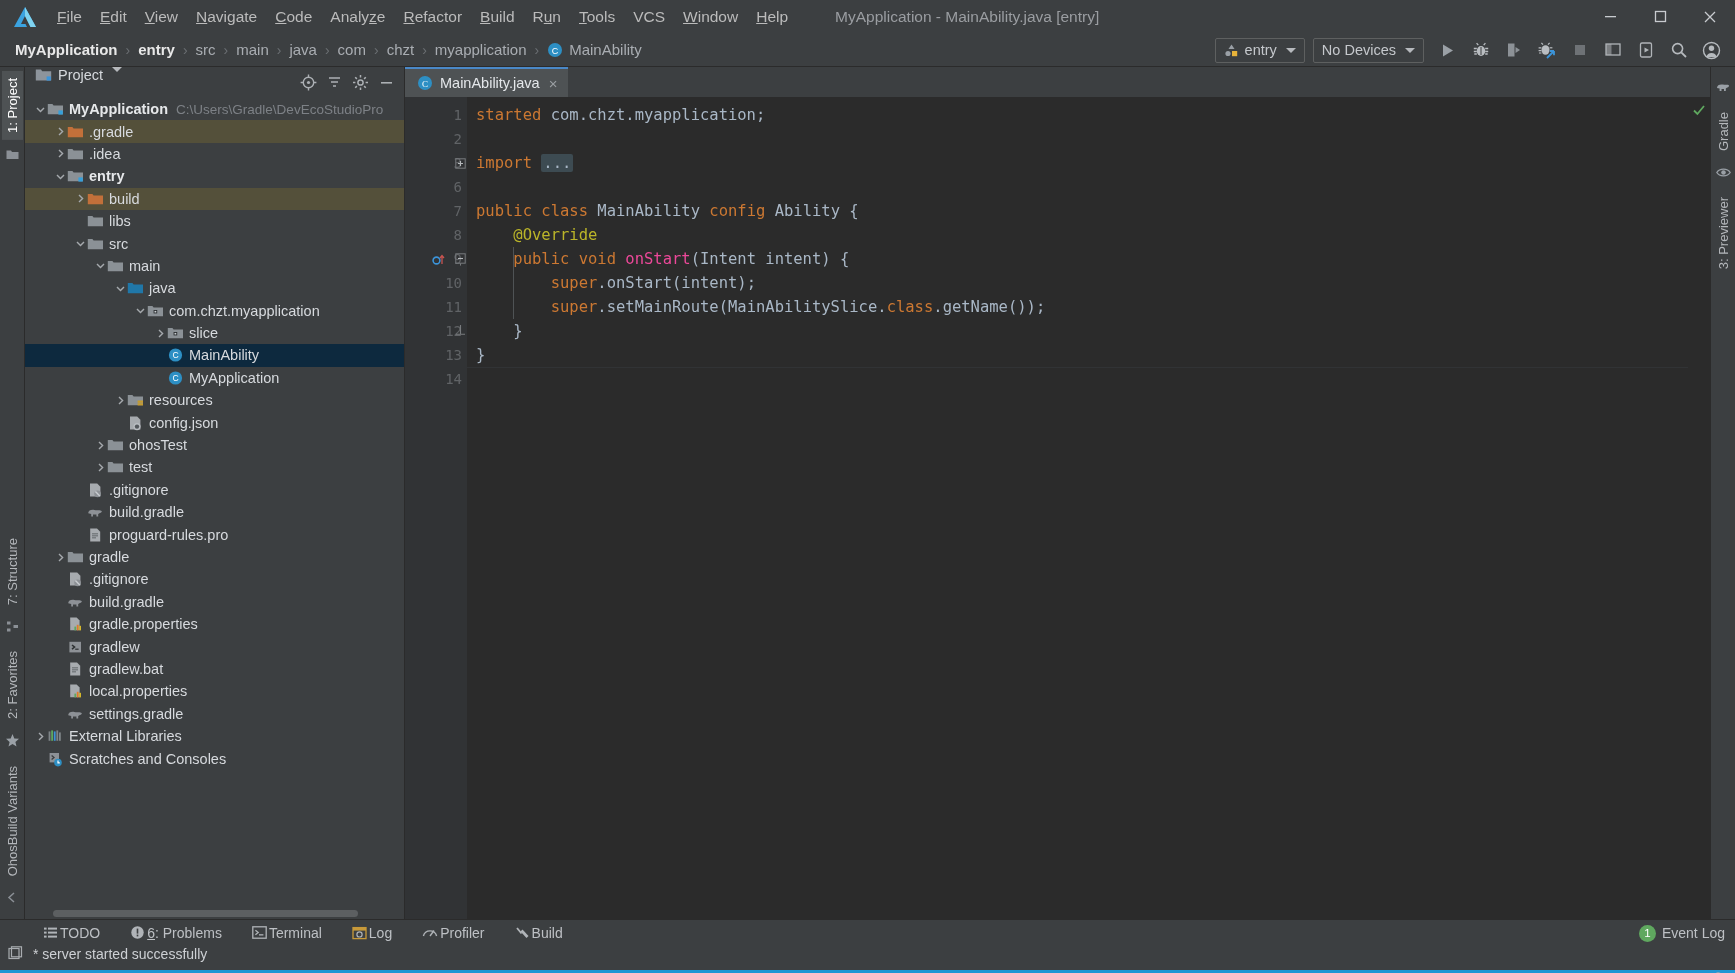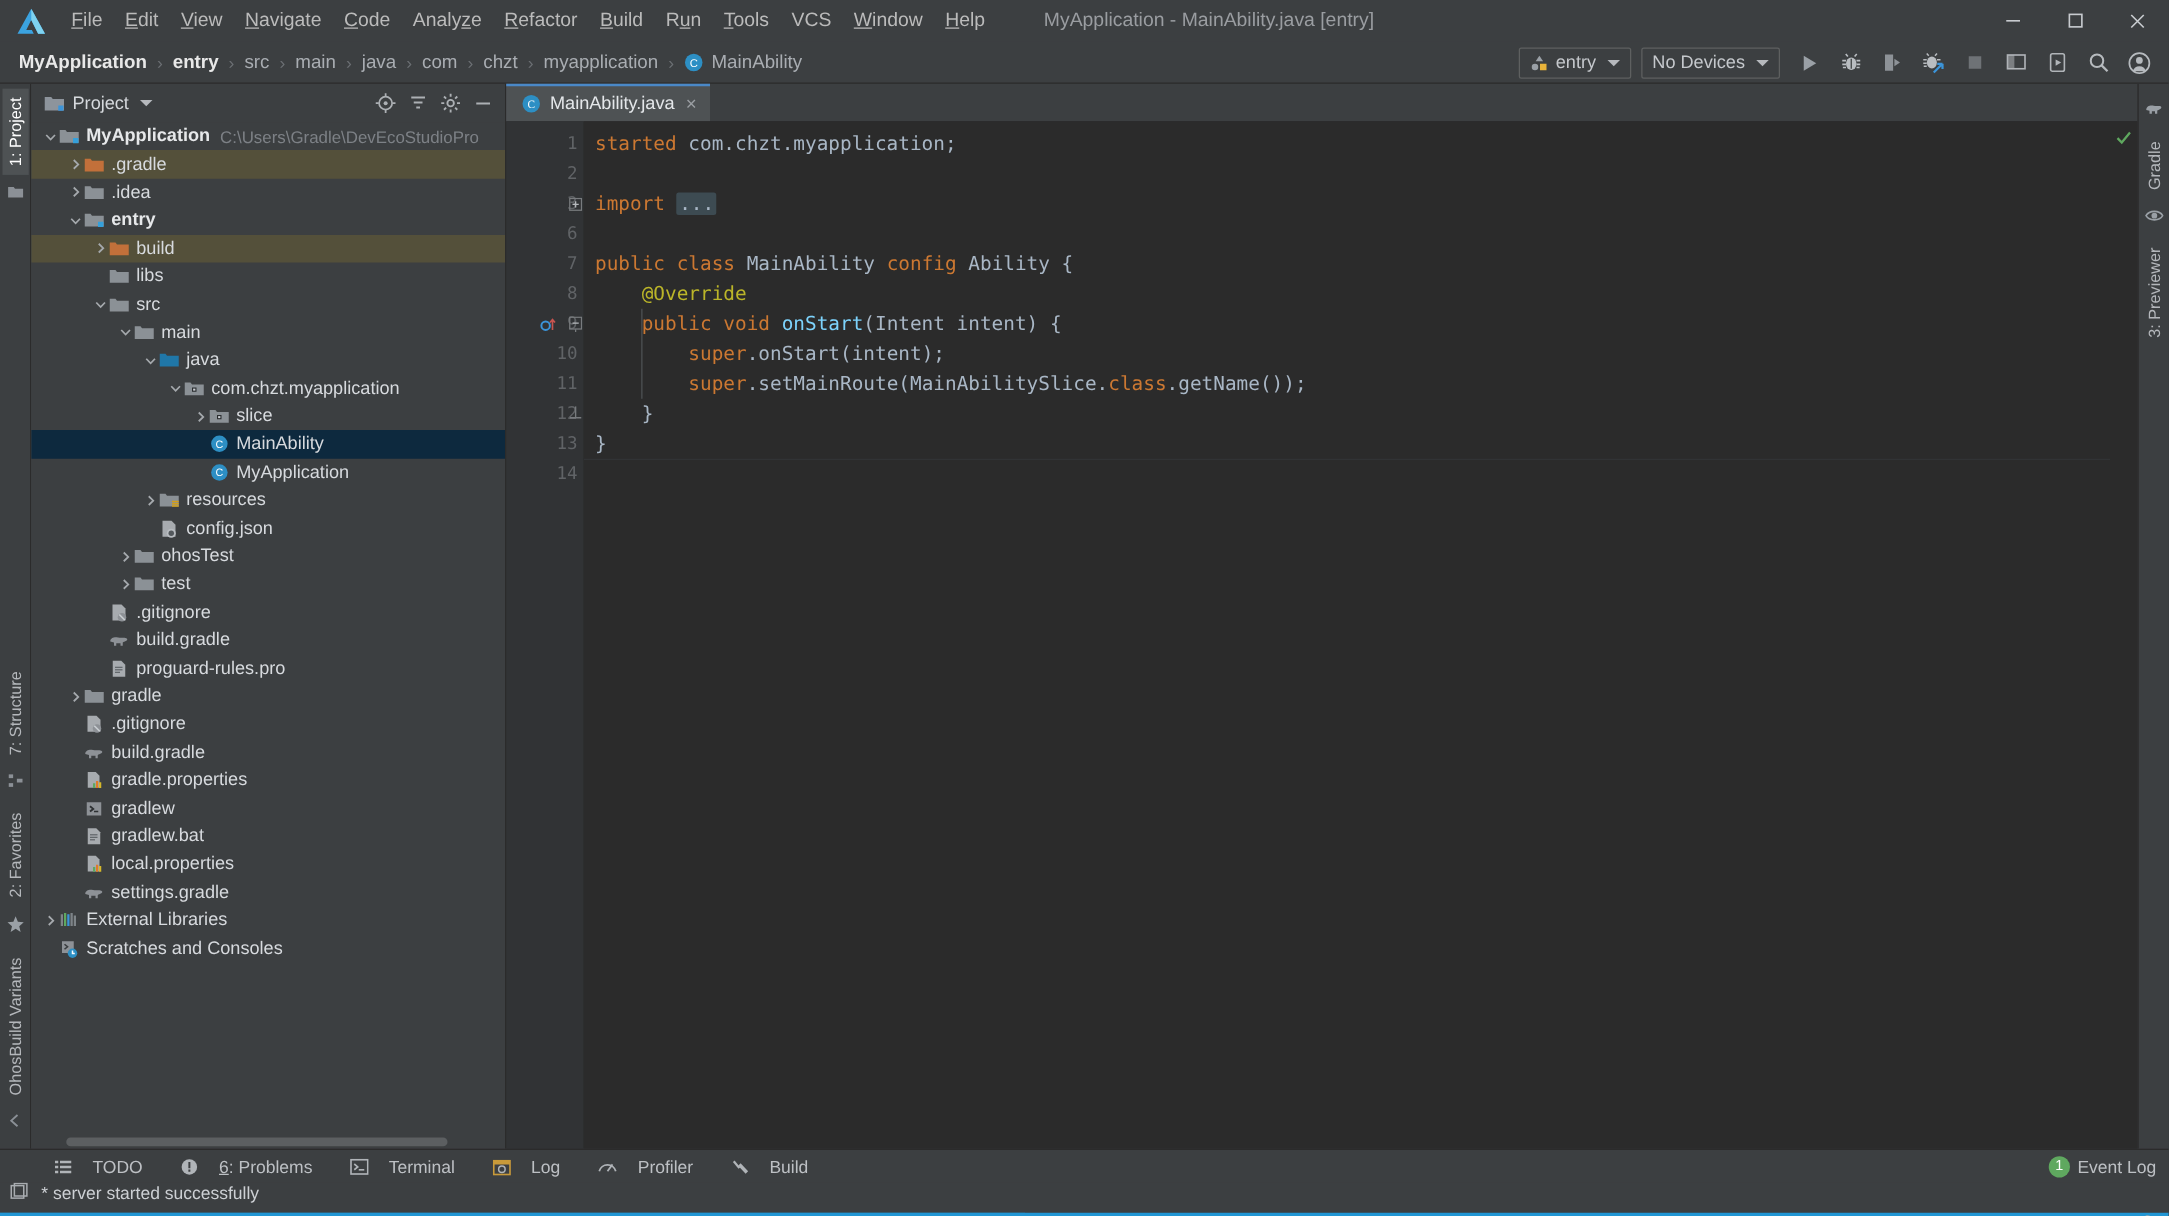--- a/index.html
+++ b/index.html
@@ -107,21 +107,21 @@
     padding-top: 6px;
   }
 
   
   .project-panel {
     width: 380px; flex: 0 0 380px;
     background: #3c3f41; display: flex; flex-direction: column;
     border-right: 1px solid #2b2b2b; min-height: 0;
   }
   .panel-head {
-    height: 31px; flex: 0 0 31px; display: flex; align-items: center;
+    height: 31px; flex: 0 0 31px; display: flex; 
     padding: 0 6px 0 10px; gap: 6px; position: relative;
   }
   .panel-title { font-size: 14.5px; color: #d6d9dd; }
   .panel-head-actions {
     position: absolute; right: 6px; top: 0; height: 31px;
     display: flex; align-items: center; gap: 2px;
   }
   .phbtn { width: 24px; height: 24px; display:flex; align-items:center; justify-content:center; border-radius:2px; }
 
   .tree {
@@ -193,41 +193,41 @@
     height: 24px; line-height: 24px; white-space: pre;
     font-family: "DejaVu Sans Mono", monospace;
     font-size: 15.5px; padding-left: 9px; position: relative;
   }
   .indentguide {
     position: absolute; width: 1px; background: #4f5355; left: 0px;
   }
   .kw   { color: #cc7832; }
   .txt  { color: #a9b7c6; }
   .ann  { color: #bbb529; }
-  .meth { color: #7dd3fc; }
+  .meth { color: #ec4899; }
   .fold-ph {
     background: #3d4b52; color: #a9b7c6; border-radius: 2px; padding: 0 2px;
   }
   .right-gutter {
     width: 22px; flex: 0 0 22px; background: #2b2b2b;
     display: flex; flex-direction: column; align-items: center; padding-top: 6px;
   }
   .code-bottom-rule {
     position:absolute; left:0; right:0; height:1px; background:#313335;
   }
 
   
   .botbar {
     height: 27px; flex: 0 0 27px; background: #3c3f41;
     border-top: 1px solid #2b2b2b;
     display: flex; align-items: center; padding-left: 34px;
     position: relative;
   }
   .botitem {
-    display: flex; align-items: center; gap: 16px;
+    display: flex; gap: 2px;
     padding: 3px 9px; font-size: 14px; color: #bdc0c4;
     border-radius: 2px; white-space: nowrap;
   }
   .botitem u { text-decoration: underline; }
   .botbar-right {
     position: absolute; right: 10px; display: flex; align-items: center; gap: 6px;
   }
   .badge {
     width: 17px; height: 17px; border-radius: 50%;
     background: #5fa85f; color: #ffffff; font-size: 11.5px;

